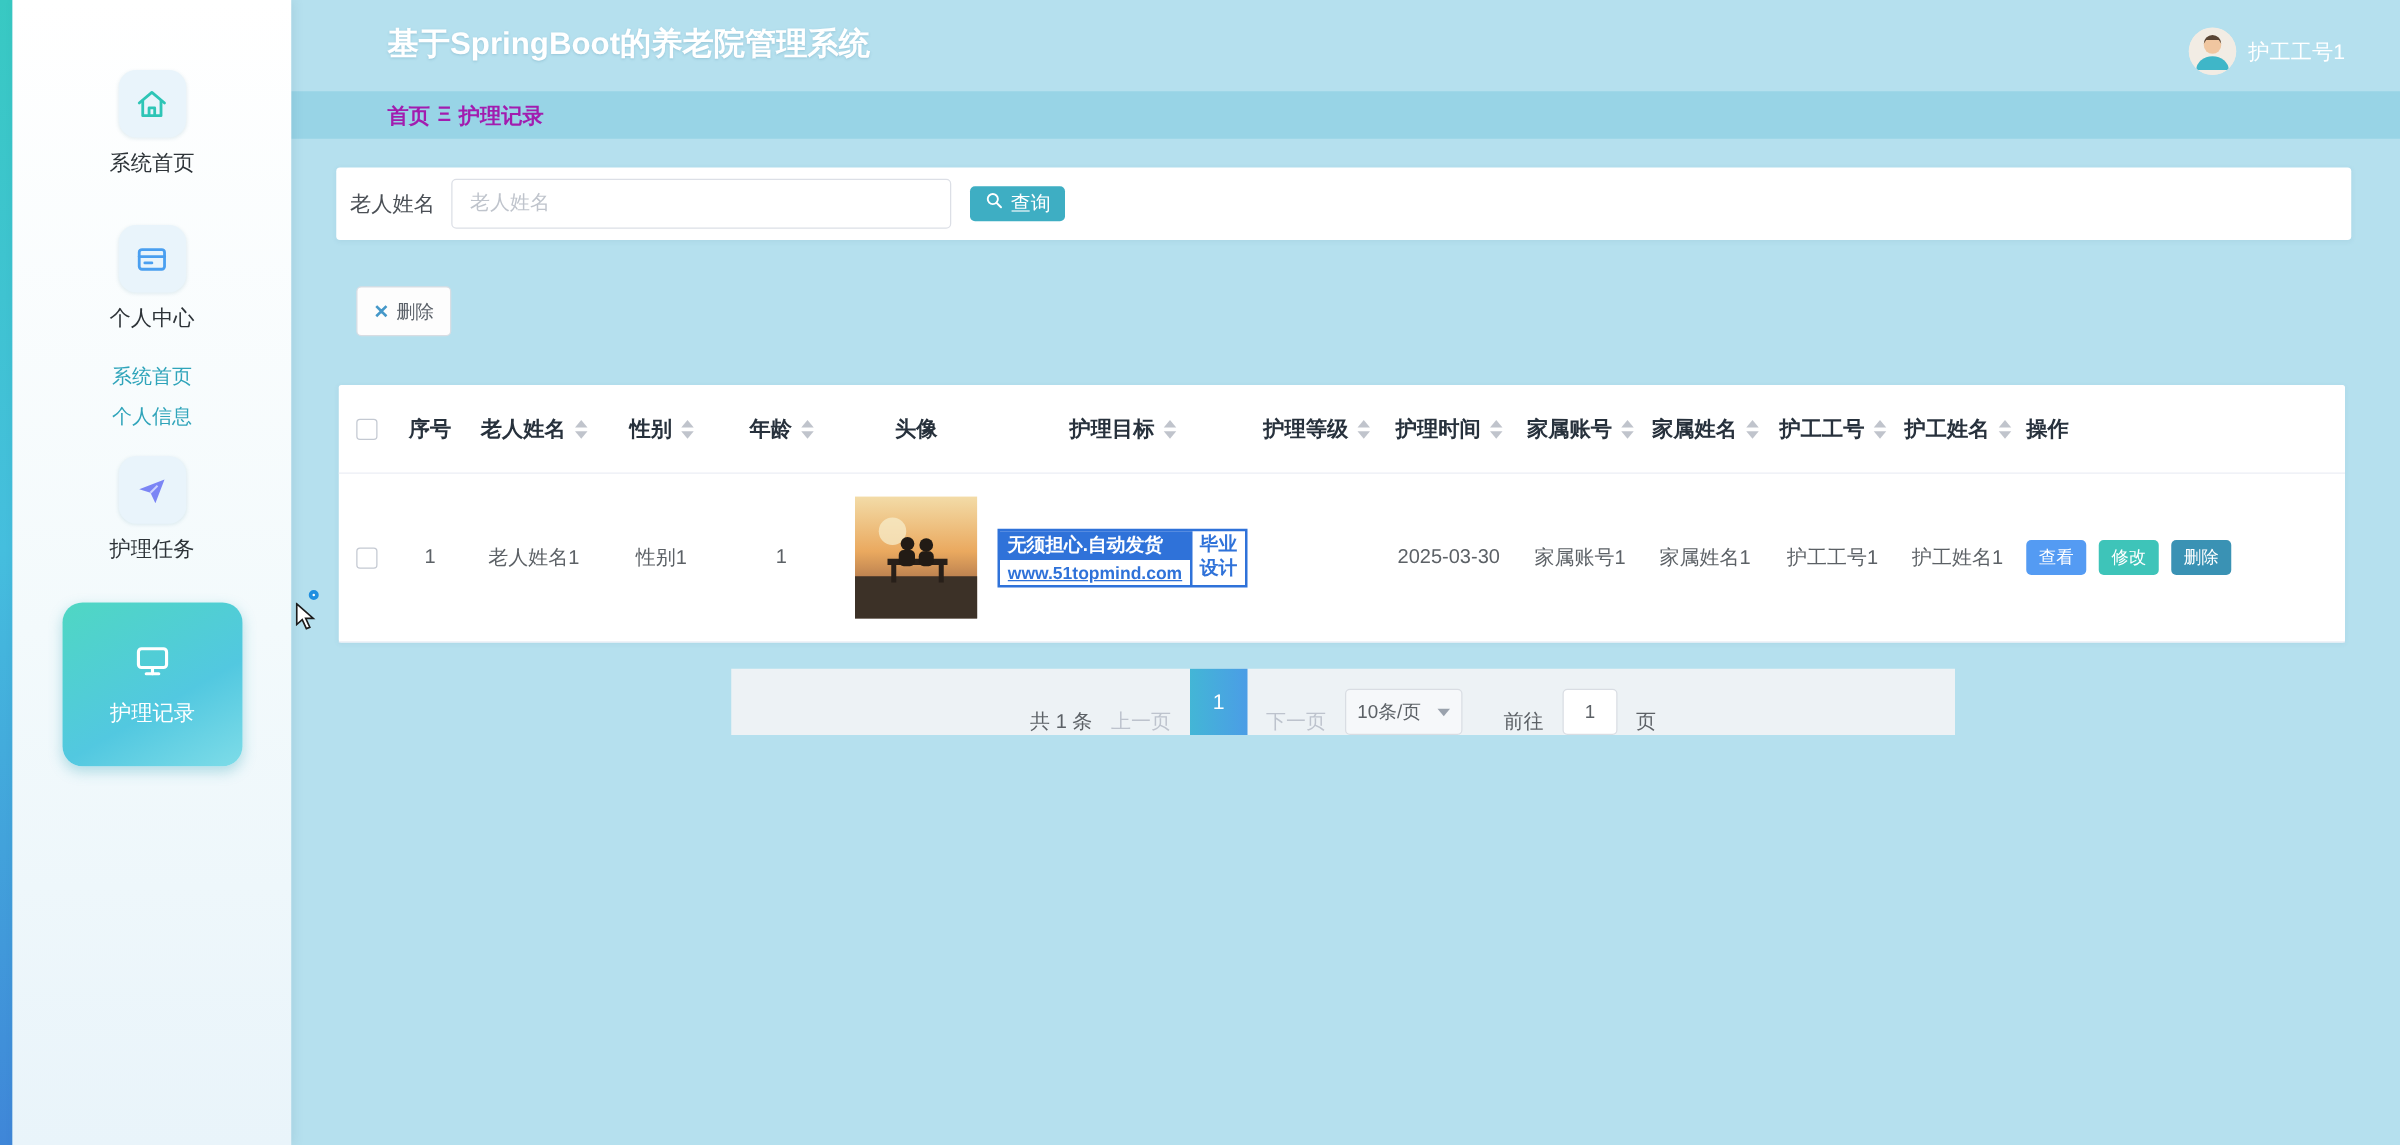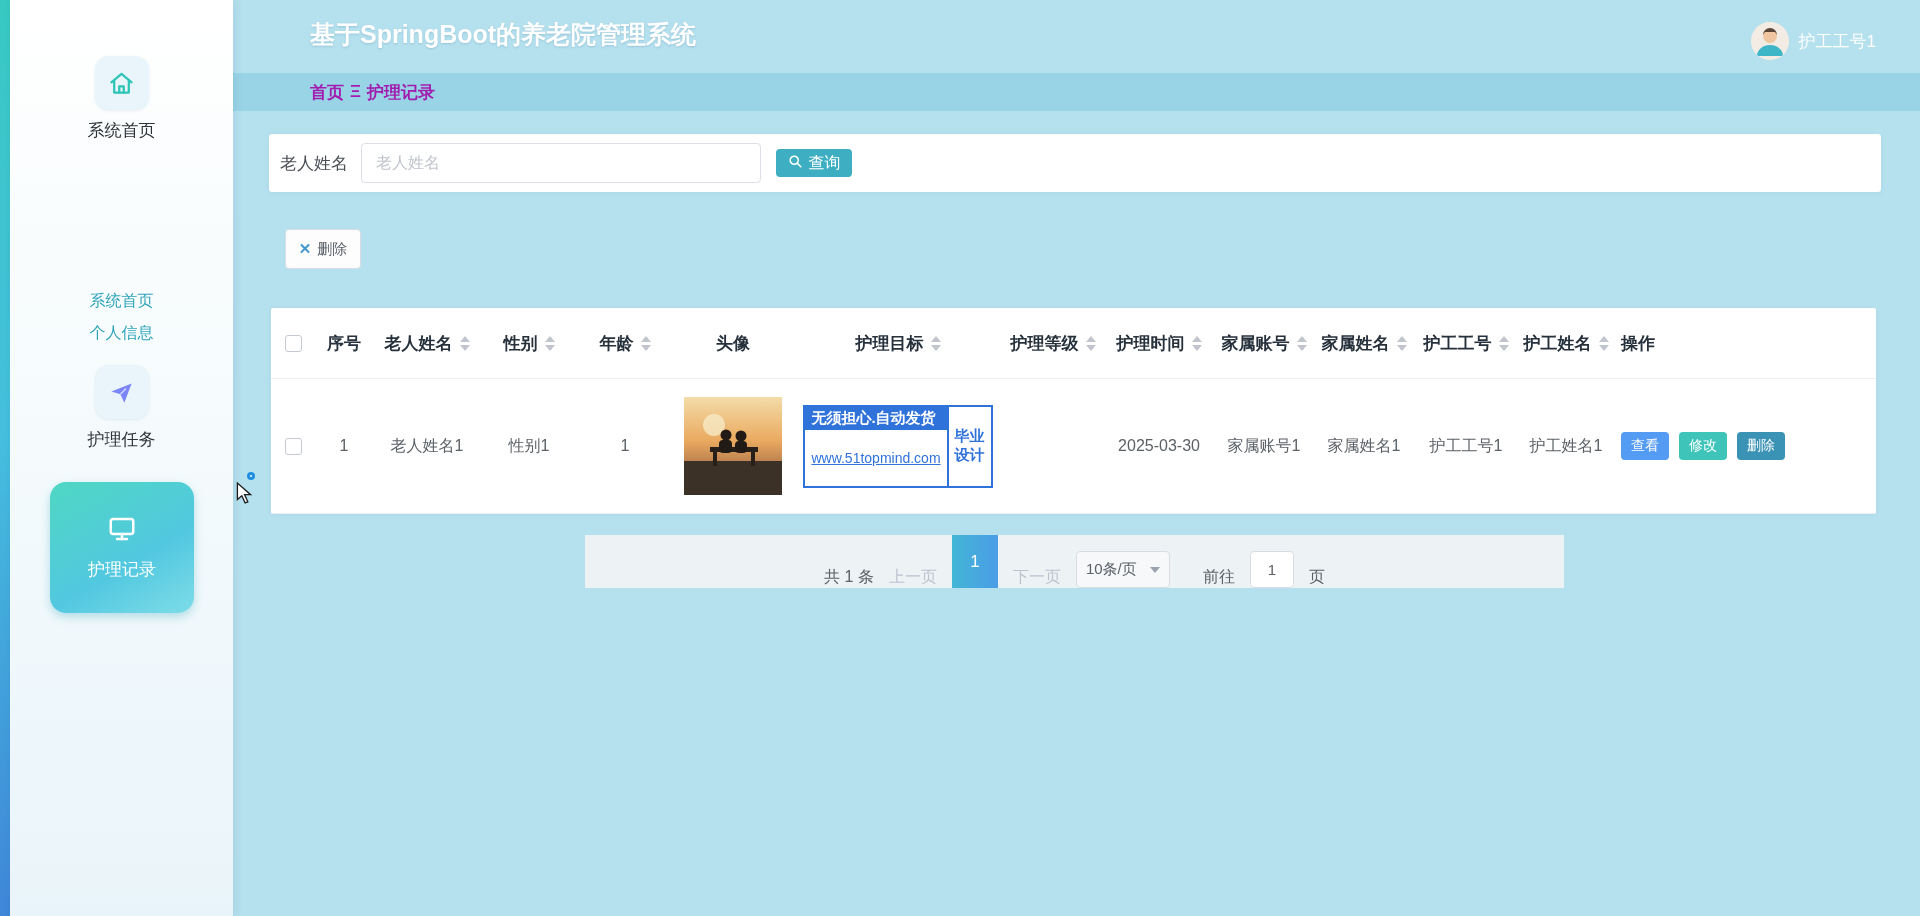--- a/index.html
+++ b/index.html
@@ -69,21 +69,21 @@
   .checkbox { width:17px; height:17px; border:1px solid #c4c9d2; border-radius:3px; background:#ffffff; cursor:pointer; }
   .sort { display:flex; flex-direction:column; gap:3px; margin-left:7px; cursor:pointer; }
   .caret-up { width:0; height:0; border-left:5px solid transparent; border-right:5px solid transparent; border-bottom:6px solid #c0c4cc; }
   .caret-down { width:0; height:0; border-left:5px solid transparent; border-right:5px solid transparent; border-top:6px solid #c0c4cc; }
   .row-photo { width:98px; height:98px; overflow:hidden; }
 
   
   .wm { border:2px solid #2f72d9; background:#ffffff; display:flex; align-items:stretch; }
   .wm-left { display:flex; flex-direction:column; }
   .wm-line1 { background:#2f72d9; color:#ffffff; font-weight:bold; font-size:15px; padding:2px 6px; white-space:nowrap; }
-  .wm-line2 { color:#2f72d9; font-weight:normal; font-size:14px; text-decoration:underline; padding:20px 6px; white-space:nowrap; }
+  .wm-line2 { color:#2f72d9; font-weight:bold; font-size:14px; text-decoration:underline; padding:2px 6px; white-space:nowrap; }
   .wm-badge { border-left:2px solid #2f72d9; color:#2f72d9; font-weight:bold; font-size:15px;
     display:flex; flex-direction:column; align-items:center; justify-content:center; padding:2px 6px; line-height:1.25; }
 
   .op-btn { height:28px; min-width:48px; border:none; border-radius:4px; color:#ffffff; font-size:14px;
     display:flex; align-items:center; justify-content:center; padding:0 8px; cursor:pointer; }
   .op-view { background:#549bf3; }
   .op-edit { background:#3ec4b9; }
   .op-del  { background:#3a92b4; }
 
   
@@ -117,20 +117,30 @@
       <span class="icon-box">
         <svg width="27" height="27" viewBox="0 0 24 24" fill="none" stroke="#2ec5b6" stroke-width="2" stroke-linecap="round" stroke-linejoin="round">
           <path d="M3 11 L12 3.5 L21 11"></path>
             <path d="M5.5 9.5 V20 H18.5 V9.5"></path>
             <path d="M10 20 V14.5 H14 V20"></path>
         </svg>
       </span>
       <span class="side-label">系统首页</span>
     </div>
 
+    <div class="side-item" style="top:180px;">
+      <span class="icon-box">
+        <svg width="27" height="27" viewBox="0 0 24 24" fill="none" stroke="#4a9ff0" stroke-width="2" stroke-linecap="round" stroke-linejoin="round">
+          <rect x="3" y="5" width="18" height="14" rx="2"></rect>
+            <path d="M3 10 H21"></path>
+            <path d="M7 14.5 H12"></path>
+        </svg>
+      </span>
+      <span class="side-label">个人中心</span>
+    </div>
 
     <a class="side-link" style="top:291px;">系统首页</a>
     <a class="side-link" style="top:323px;">个人信息</a>
 
     <div class="side-item" style="top:365px;">
       <span class="icon-box">
         <svg width="27" height="27" viewBox="0 0 24 24">
           <polygon points="3,11 21,4 14.5,21 11,13.5" fill="#7b85f5"></polygon>
           <line x1="11" y1="13.5" x2="16" y2="8.5" stroke="#cdd3ff" stroke-width="1.4"></line>
         </svg>

